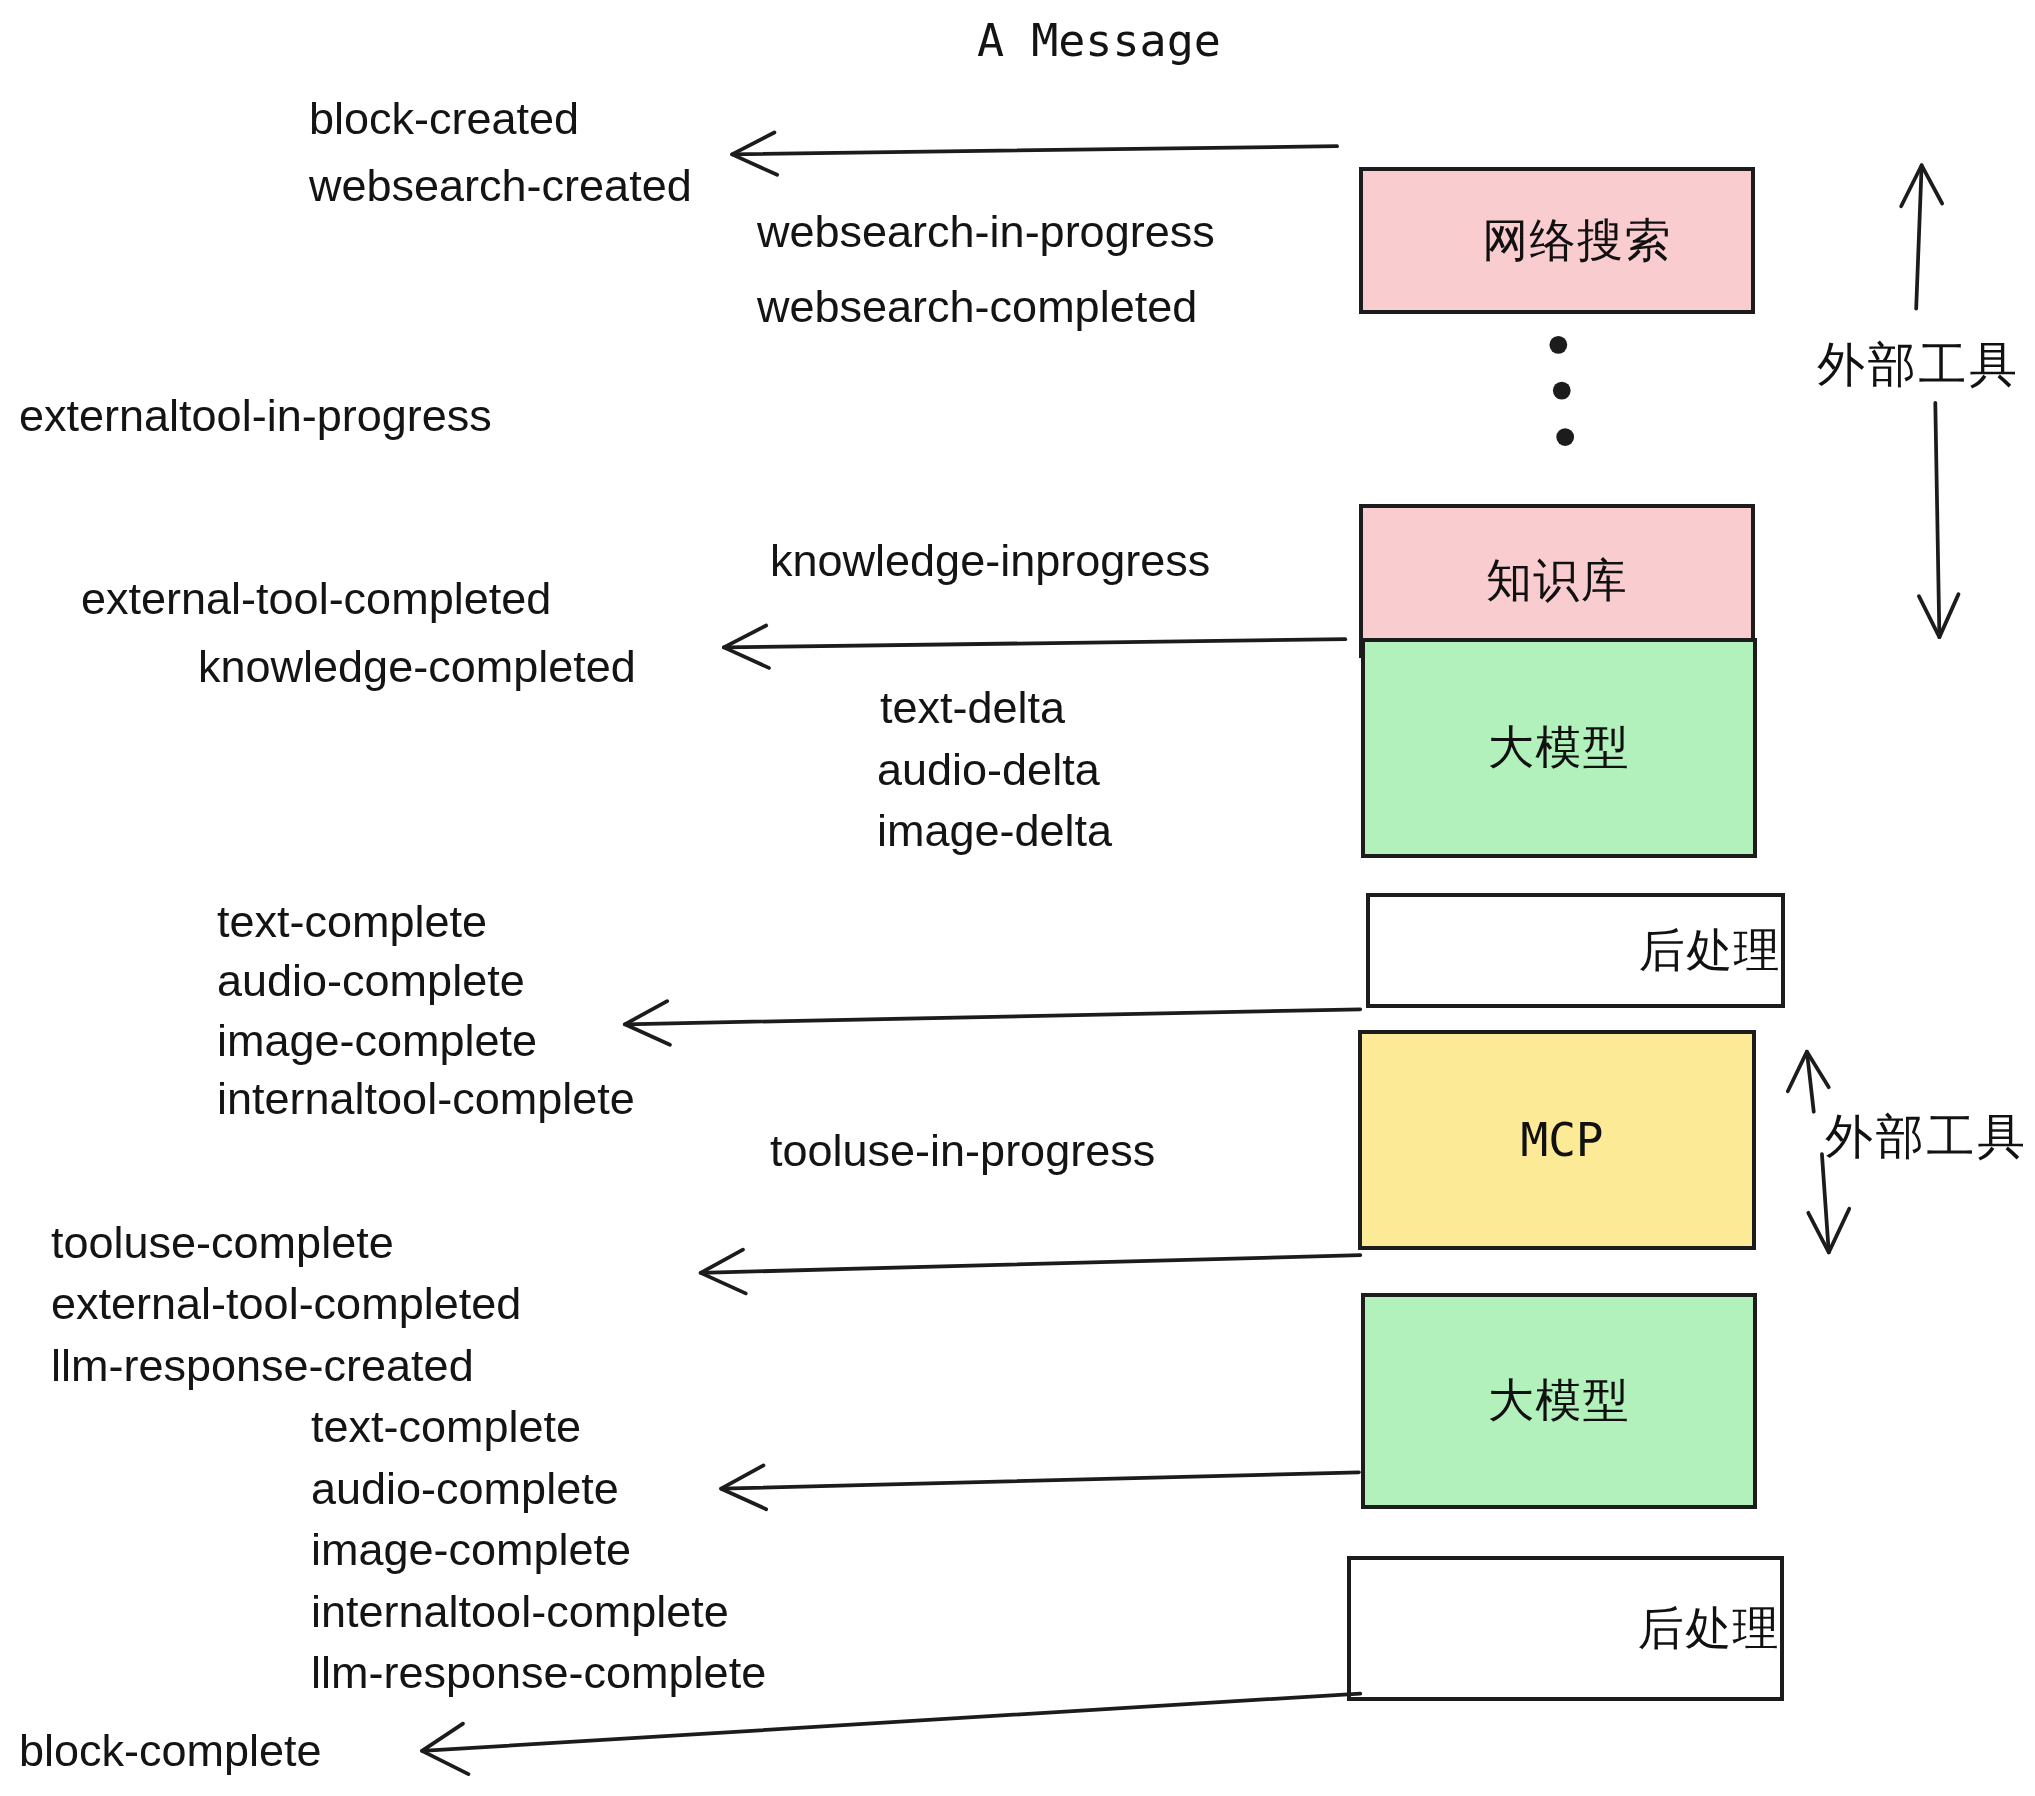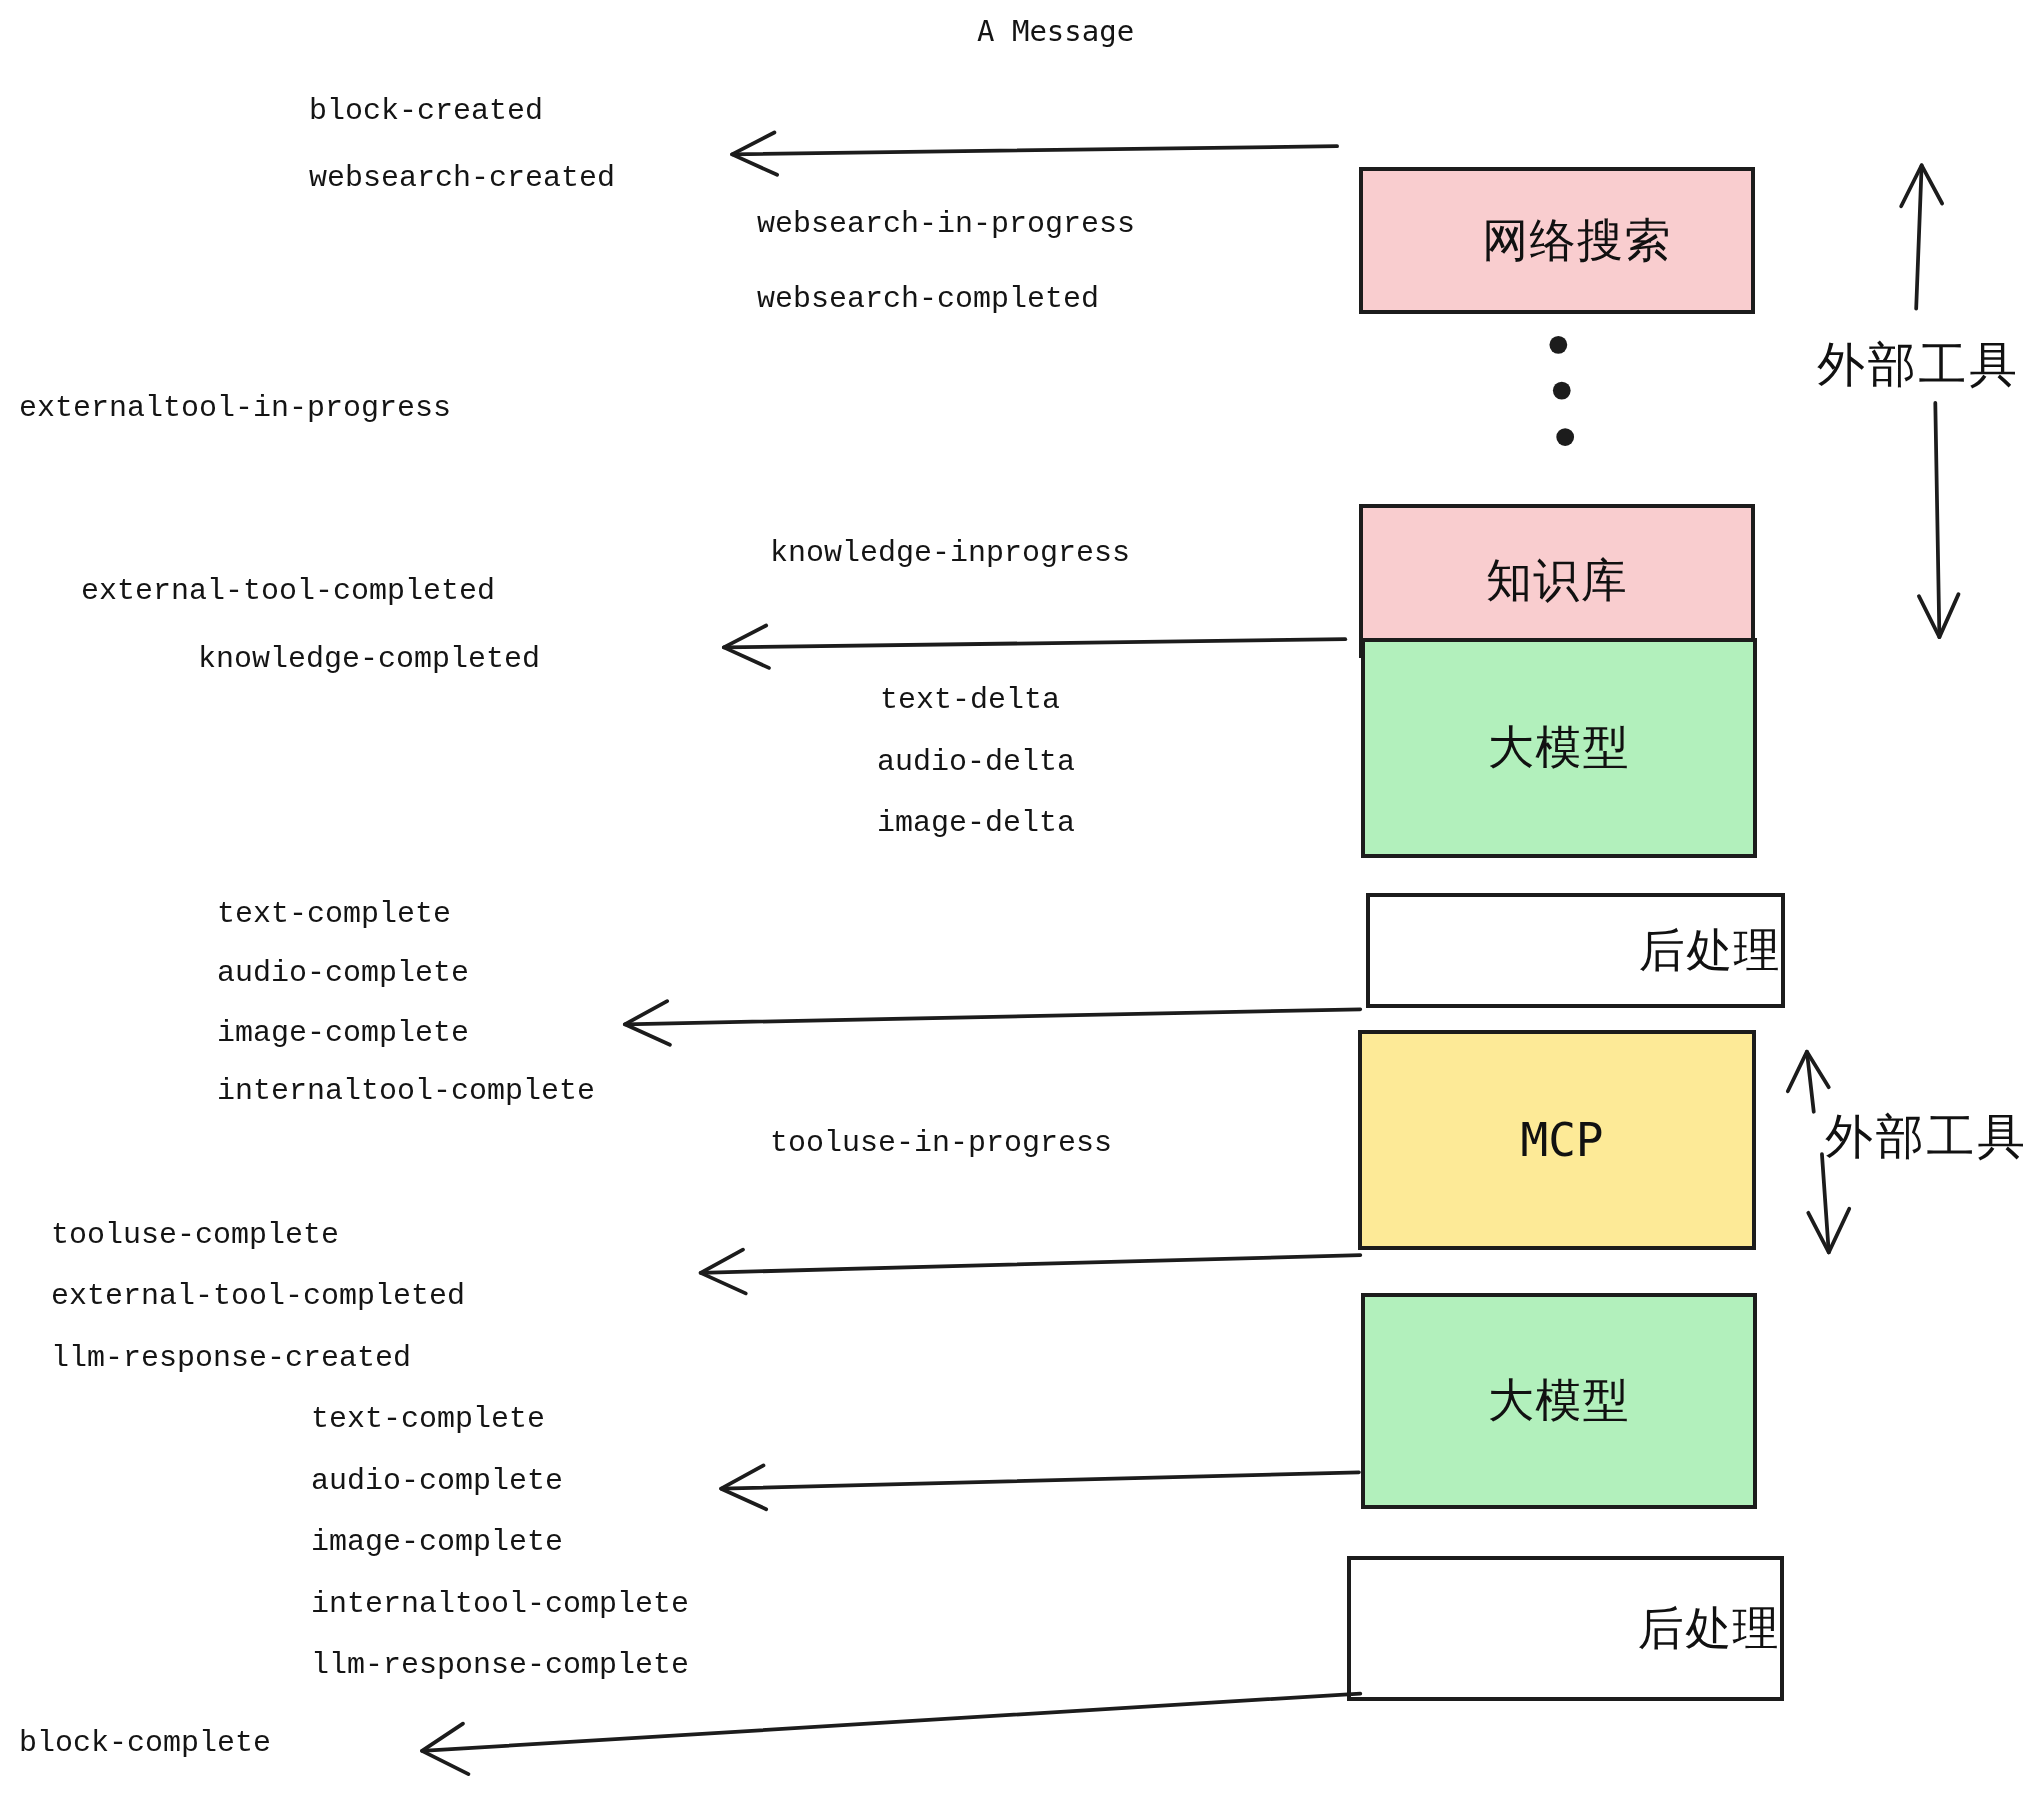--- a/index.html
+++ b/index.html
@@ -15,30 +15,30 @@
   #canvas {
     position: relative;
     width: 2035px;
     height: 1796px;
     background: #ffffff;
     overflow: hidden;
     font-family: "DejaVu Sans", "Liberation Sans", sans-serif;
   }
   .ev {
     position: absolute;
-    font-family: Liberation Mono, monospace;
-    font-size: 30px;
+    font-family: Liberation Sans, sans-serif;
+    font-size: 45px;
     line-height: 1;
     color: var(--text);
     white-space: nowrap;
   }
   .title {
     position: absolute;
     font-family: "DejaVu Sans Mono", "Liberation Mono", monospace;
-    font-size: 29px;
+    font-size: 45px;
     color: var(--text);
     white-space: nowrap;
   }
   .box {
     position: absolute;
     border: 4.1px solid var(--stroke);
     display: flex;
     align-items: center;
     justify-content: center;
     font-size: 46px;

